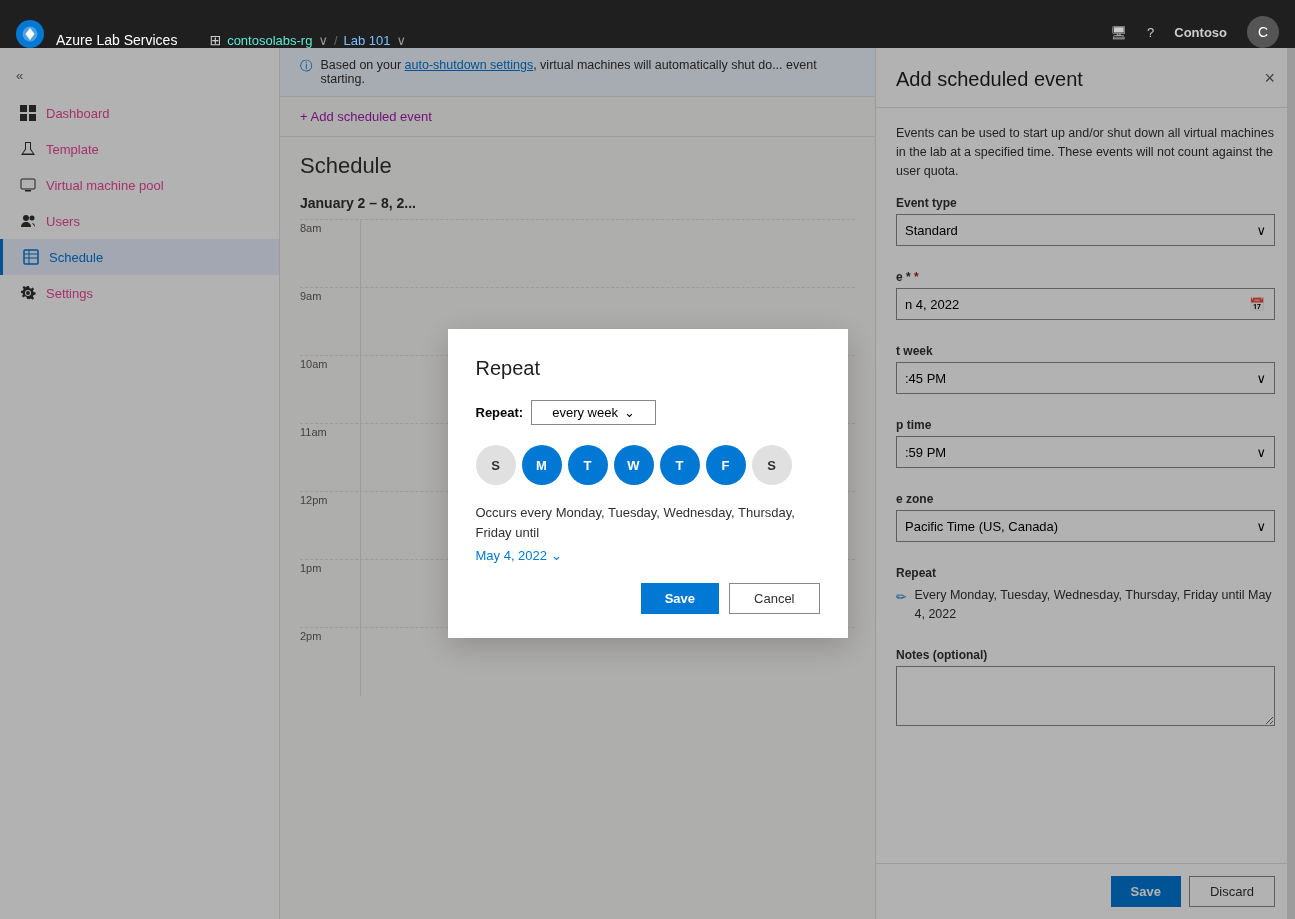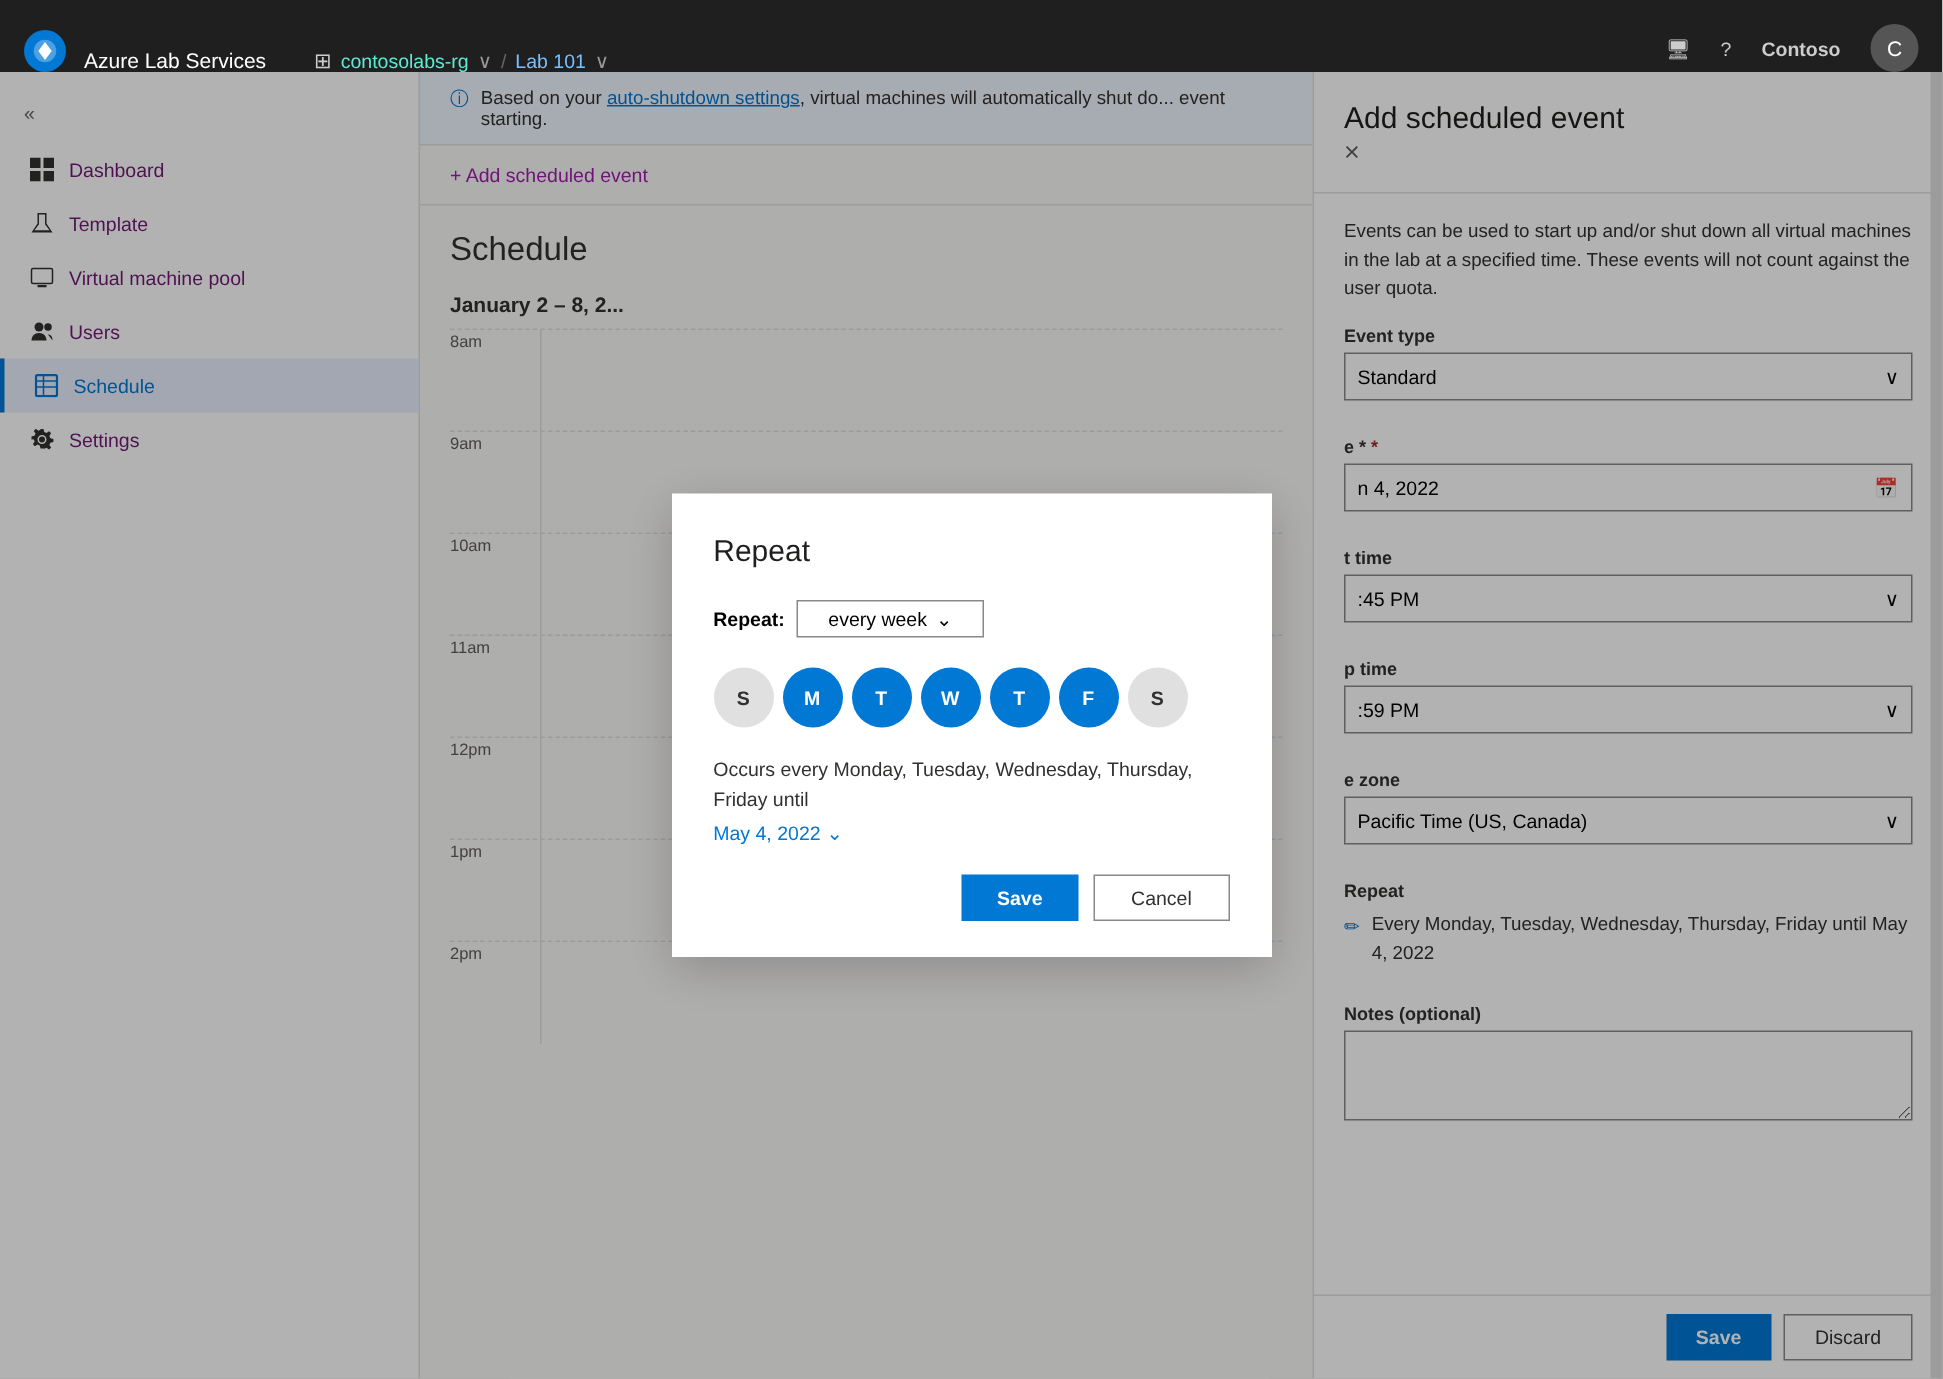--- a/index.html
+++ b/index.html
@@ -35,21 +35,21 @@
       flex-shrink: 0;
       padding-top: 8px;
     }
     .sidebar-collapse { padding: 12px 16px; cursor: pointer; color: #666; }
     .sidebar-item {
       display: flex;
       align-items: center;
       gap: 10px;
       padding: 10px 20px;
       cursor: pointer;
-      color: #701a75;
+      color: #ec4899;
       font-size: 13px;
     }
     .sidebar-item.active { background: #e8f0fe; color: #0078d4; border-left: 3px solid #0078d4; }
     .sidebar-icon { width: 16px; height: 16px; display: flex; align-items: center; justify-content: center; flex-shrink: 0; }
 
     
     .main {
       flex: 1;
       overflow: auto;
       background: #faf9f8;
@@ -111,21 +111,20 @@
       display: flex;
       flex-direction: column;
       position: relative;
     }
     .panel-header {
       padding: 20px 20px 16px;
       border-bottom: 1px solid #e0e0e0;
       display: flex;
       align-items: flex-start;
       justify-content: space-between;
-      flex-direction: column;
     }
     .panel-title { font-size: 20px; font-weight: 400; color: #201f1e; }
     .panel-close { cursor: pointer; color: #605e5c; font-size: 18px; }
     .panel-body { flex: 1; overflow-y: auto; padding: 16px 20px; }
     .panel-desc { font-size: 12.5px; color: #323130; margin-bottom: 16px; line-height: 1.5; }
     .form-group { margin-bottom: 24px; }
     .form-label { font-size: 12px; font-weight: 600; color: #323130; margin-bottom: 4px; display: block; }
     .form-label .required { color: #a4262c; }
     .form-select {
       width: 100%;
@@ -431,21 +430,21 @@
           <span>e *</span>
           <span class="required"> *</span>
         </label>
         <div class="form-input">
           <span>n 4, 2022</span>
           <span>📅</span>
         </div>
       </div>
 
       <div class="form-group">
-        <label class="form-label">t time</label>
+        <label class="form-label">t week</label>
         <div class="form-select">
           <span>:45 PM</span>
           <span>∨</span>
         </div>
       </div>
 
       <div class="form-group">
         <label class="form-label">p time</label>
         <div class="form-select">
           <span>:59 PM</span>

